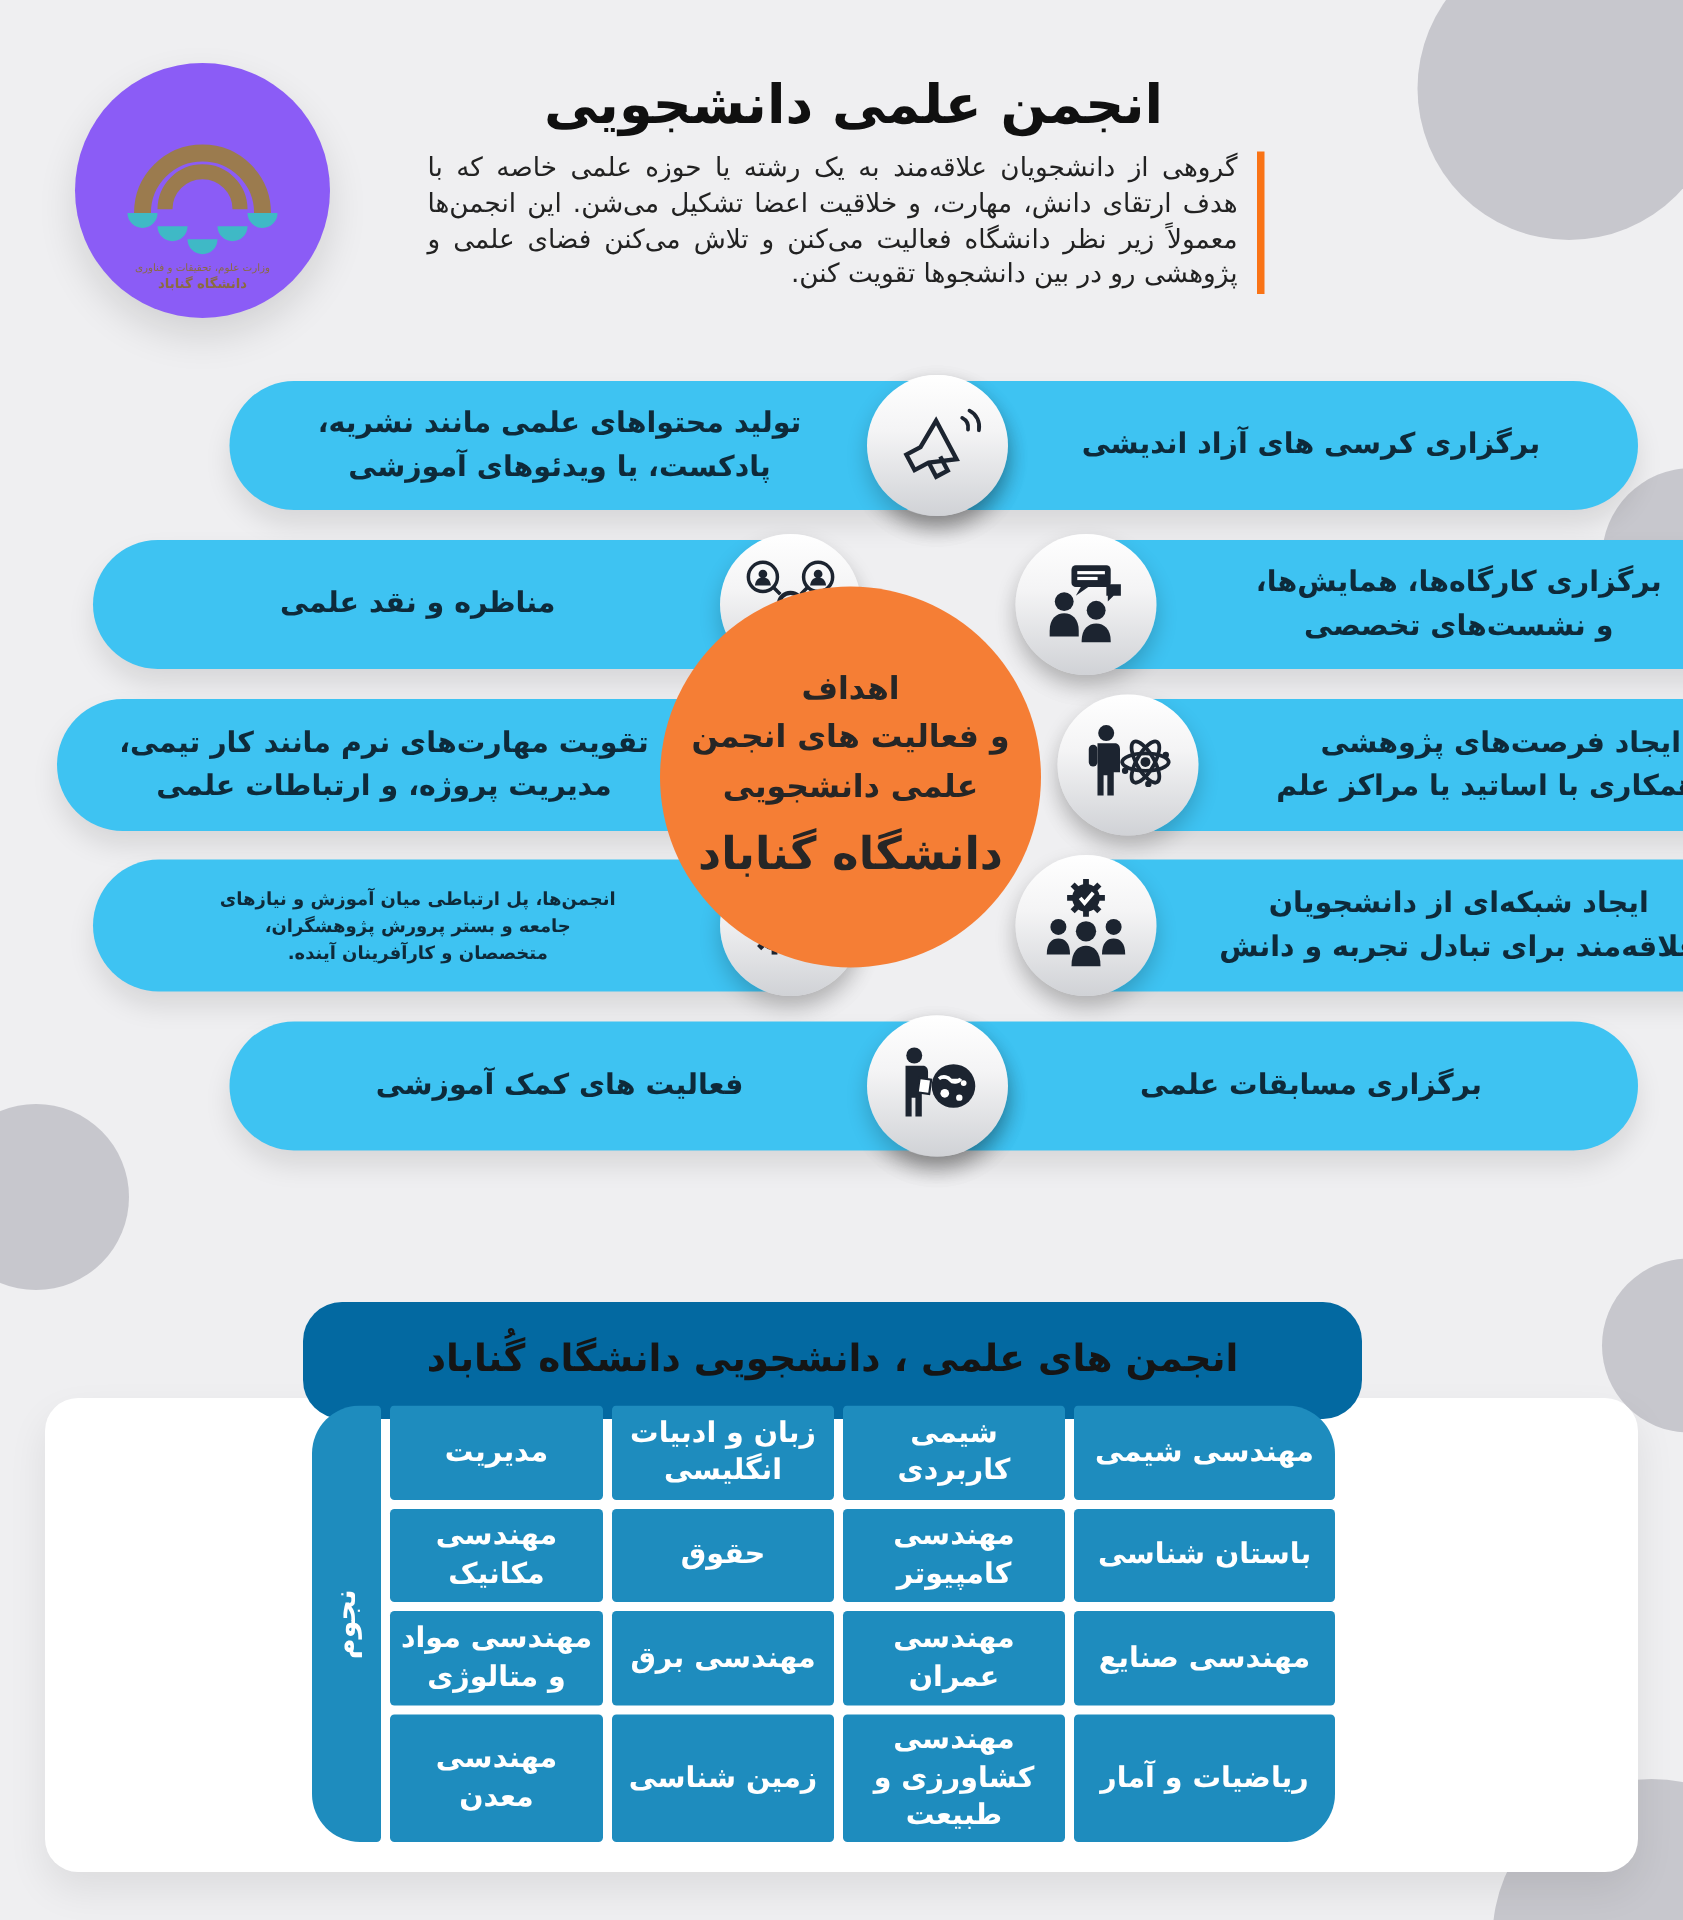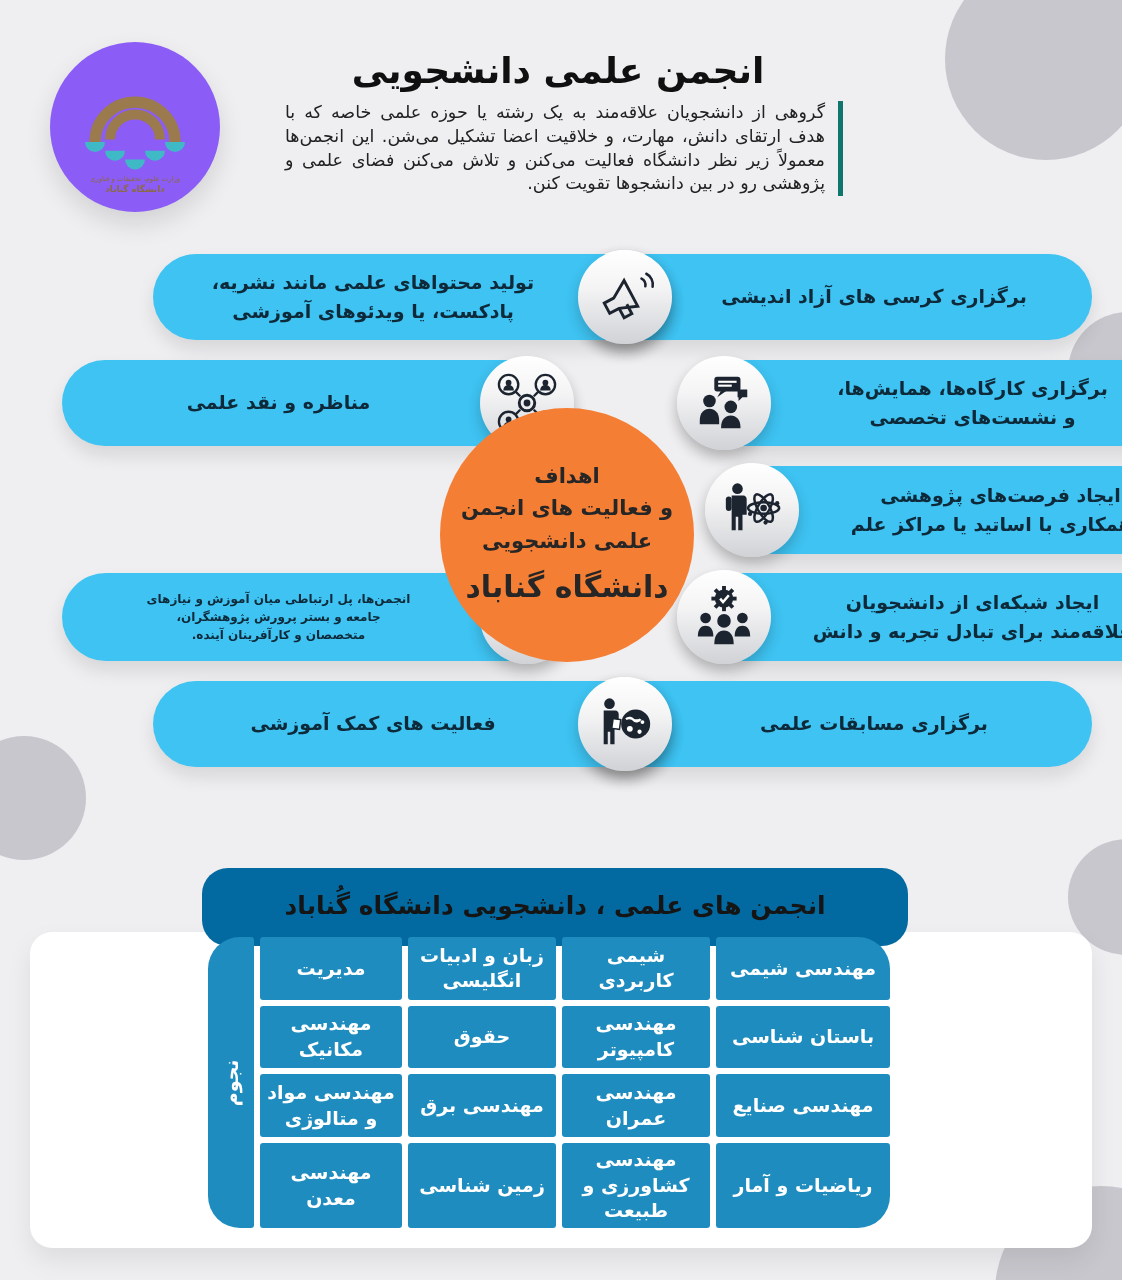--- a/index.html
+++ b/index.html
@@ -16,45 +16,45 @@
   .blob.b3{left:-38px;top:736px;width:124px;height:124px;}
   .blob.b4{left:1068px;top:839px;width:116px;height:116px;}
   .blob.b5{left:995px;top:1186px;width:212px;height:212px;}
 
   
   .logo{position:absolute;left:50px;top:42px;width:170px;height:170px;border-radius:50%;
     background:#8b5cf6;box-shadow:0 12px 26px rgba(0,0,0,.12);z-index:2;
     display:flex;align-items:center;justify-content:center;}
 
   
-  .title{position:absolute;left:273px;top:50px;width:570px;text-align:center;
+  .title{position:absolute;left:284px;top:50px;width:570px;text-align:center;
     font-size:36px;font-weight:900;color:#101010;z-index:2;letter-spacing:-.5px;}
   .intro{position:absolute;left:285px;top:101px;width:540px;z-index:2;
-    border-left:none;border-right:5px solid #0f766e;padding-right:13px;
+    border-left:none;border-right:5px solid #f97316;padding-right:13px;
     text-align:justify;font-size:17.5px;line-height:23.8px;color:#222;font-weight:500;}
 
   
   .pill{position:absolute;height:86px;border-radius:48px;background:#3ec3f2;
     box-shadow:0 10px 18px rgba(0,0,0,.10);display:flex;align-items:center;z-index:3;}
   .pill .icon-circle{position:absolute;width:94px;height:94px;border-radius:50%;
     top:50%;transform:translateY(-50%);
     background:linear-gradient(180deg,#ffffff 0%,#f4f4f5 40%,#d0d2d6 100%);
     box-shadow:0 7px 14px rgba(0,0,0,.20);
     display:flex;align-items:center;justify-content:center;}
   .pill.icon-left .icon-circle{left:-3px;}
   .pill.icon-right .icon-circle{right:-3px;}
   .pill.icon-left{padding-left:100px;padding-right:24px;}
   .pill.icon-right{padding-right:100px;padding-left:24px;}
   .pill .label{flex:1;text-align:center;font-weight:700;font-size:19px;color:#0e2a3a;
     white-space:pre-line;line-height:1.55;}
   .pill .label.small{font-size:12px;line-height:1.5;}
   .pill svg{width:62px;height:62px;}
 
   
-  .center-circle{position:absolute;left:440px;top:408px;width:254px;height:254px;border-radius:50%;
+  .center-circle{position:absolute;left:440px;top:391px;width:254px;height:254px;border-radius:50%;
     background:#f57e35;z-index:4;display:flex;flex-direction:column;align-items:center;justify-content:center;
     text-align:center;color:#262626;}
   .center-circle .cl{font-size:21px;font-weight:800;line-height:1.55;}
   .center-circle .cl4{font-size:30px;font-weight:900;margin-top:6px;}
 
   
   .panel{position:absolute;left:30px;top:932px;width:1062px;height:316px;background:#ffffff;
     border-radius:22px;box-shadow:0 12px 26px rgba(0,0,0,.08);z-index:1;}
   .assoc-header{position:absolute;left:202px;top:868px;width:706px;height:74px;background:#0369a1;
     border-radius:26px;z-index:2;display:flex;align-items:center;justify-content:center;
@@ -233,20 +233,33 @@
             <path class="ic" d="M7.5 57c.5-4 2.5-5.5 5.5-5.5S18 53 18.5 57z"></path>
           <circle class="ics" cx="51" cy="51" r="10" stroke-width="2.4"></circle>
           <circle class="ic" cx="51" cy="49" r="3"></circle>
             <path class="ic" d="M45.5 57c.5-4 2.5-5.5 5.5-5.5s5 1.5 5.5 5.5z"></path>
         </g>
       </svg>
     </span>
     <span class="label">مناظره و نقد علمی</span>
   </div>
 
+  <div class="pill icon-right" style="left:38px;top:466px;width:388px;height:88px;">
+    <span class="icon-circle">
+      <svg viewBox="0 0 64 64">
+        <circle class="ic" cx="16" cy="10" r="5.5"></circle>
+        <path class="ic" d="M10 17h12c2.2 0 3.5 1.8 3.5 4v16h-4.3v16h-4.4V39h-2.6v14H10z"></path>
+        <rect class="ic" x="4" y="18" width="6" height="15" rx="3"></rect>
+        <circle class="ics" cx="43" cy="31" r="14" stroke-width="3"></circle>
+        <path class="ic" d="M33.5 25.5q9-4 9.5 1.5v11q-.5-4-9.5-1.5zM52.5 25.5q-9-4-9.5 1.5v11q.5-4 9.5-1.5z"></path>
+      </svg>
+    </span>
+    <span class="label">تقویت مهارت‌های نرم مانند کار تیمی،
+مدیریت پروژه، و ارتباطات علمی</span>
+  </div>
 
   <div class="pill icon-right" style="left:62px;top:573px;width:385px;height:88px;">
     <span class="icon-circle">
       <svg viewBox="0 0 64 64">
         <g transform="translate(21,37)">
           <path class="ic" d="M-2 -15h4v30h-4z"></path>
           <path class="ic" d="M-2 -15h4v30h-4z" transform="rotate(45)"></path>
           <path class="ic" d="M-2 -15h4v30h-4z" transform="rotate(90)"></path>
           <path class="ic" d="M-2 -15h4v30h-4z" transform="rotate(135)"></path>
           <circle class="ic" r="12"></circle>

